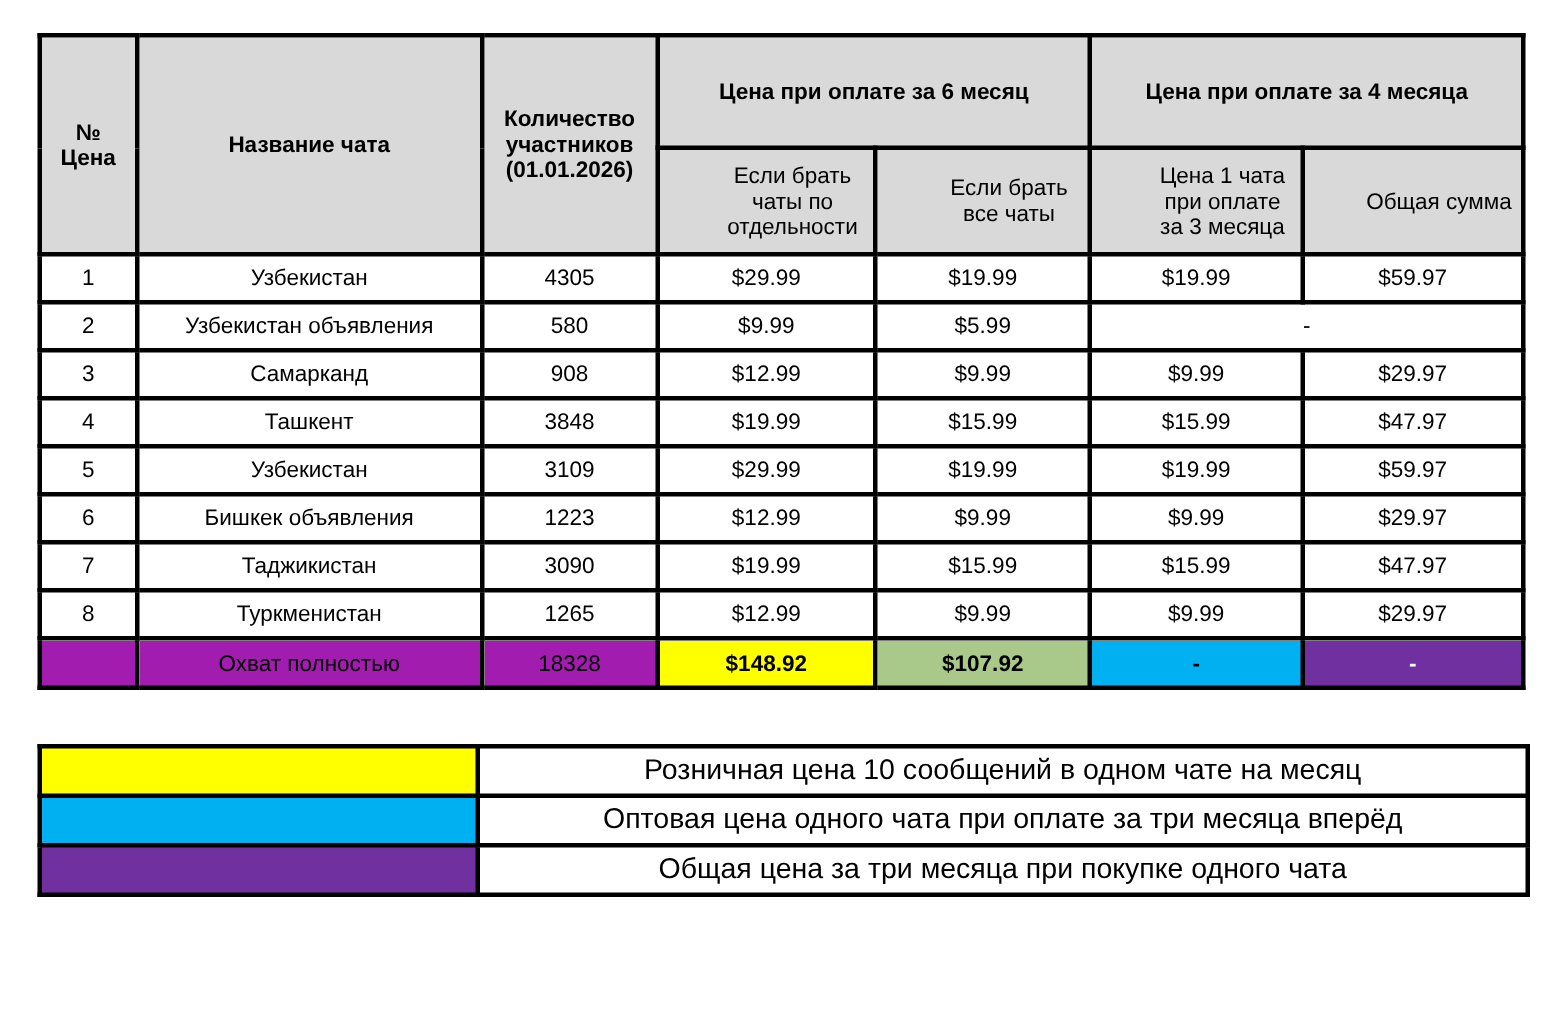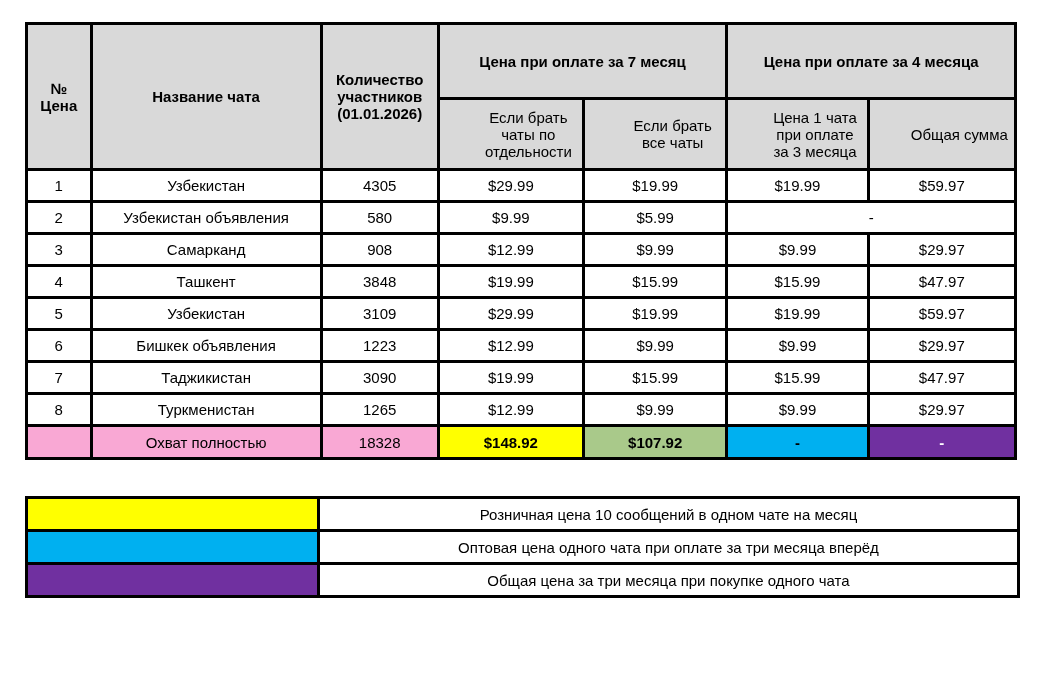--- a/index.html
+++ b/index.html
@@ -47,21 +47,21 @@
     font-weight: normal;
     font-size: 15px;
     padding-left: 39px;
   }
   .data-row td {
     height: 27px;
     background: #ffffff;
   }
   .total-row td {
     height: 28px;
-    background: #f9a8d4;
+    background: #a21caf;
   }
   .cell-yellow {
     background: #ffff00 !important;
     font-weight: bold;
   }
   .cell-green {
     background: #a9c98a !important;
     font-weight: bold;
   }
   .cell-blue {
@@ -76,21 +76,21 @@
   }
   .legend-table {
     width: 992px;
     margin-top: 36px;
   }
   .legend-table td {
     border: 3px solid #000000;
     height: 28px;
     text-align: center;
     vertical-align: middle;
-    font-size: 15px;
+    font-size: 19px;
     padding: 1px 4px;
     margin-left: 40px;
   }
   .sw-yellow { background: #ffff00; }
   .sw-green  { background: #92d050; }
   .sw-blue   { background: #00b0f0; }
   .sw-purple { background: #7030a0; }
 </style>
 </head>
 <body>
@@ -106,21 +106,21 @@
         <col style="width:144px">
         <col style="width:142px">
         <col style="width:140px">
         <col style="width:146px">
       </colgroup>
       <thead>
         <tr class="group-header-row">
           <th rowspan="2">№ Цена</th>
           <th rowspan="2">Название чата</th>
           <th rowspan="2">Количество участников (01.01.2026)</th>
-          <th colspan="2">Цена при оплате за 7 месяц</th>
+          <th colspan="2">Цена при оплате за 6 месяц</th>
           <th colspan="2">Цена при оплате за 4 месяца</th>
         </tr>
         <tr class="sub-header-row">
           <th>Если брать чаты по отдельности</th>
           <th>Если брать все чаты</th>
           <th>Цена 1 чата при оплате за 3 месяца</th>
           <th>Общая сумма</th>
         </tr>
       </thead>
       <tbody>

